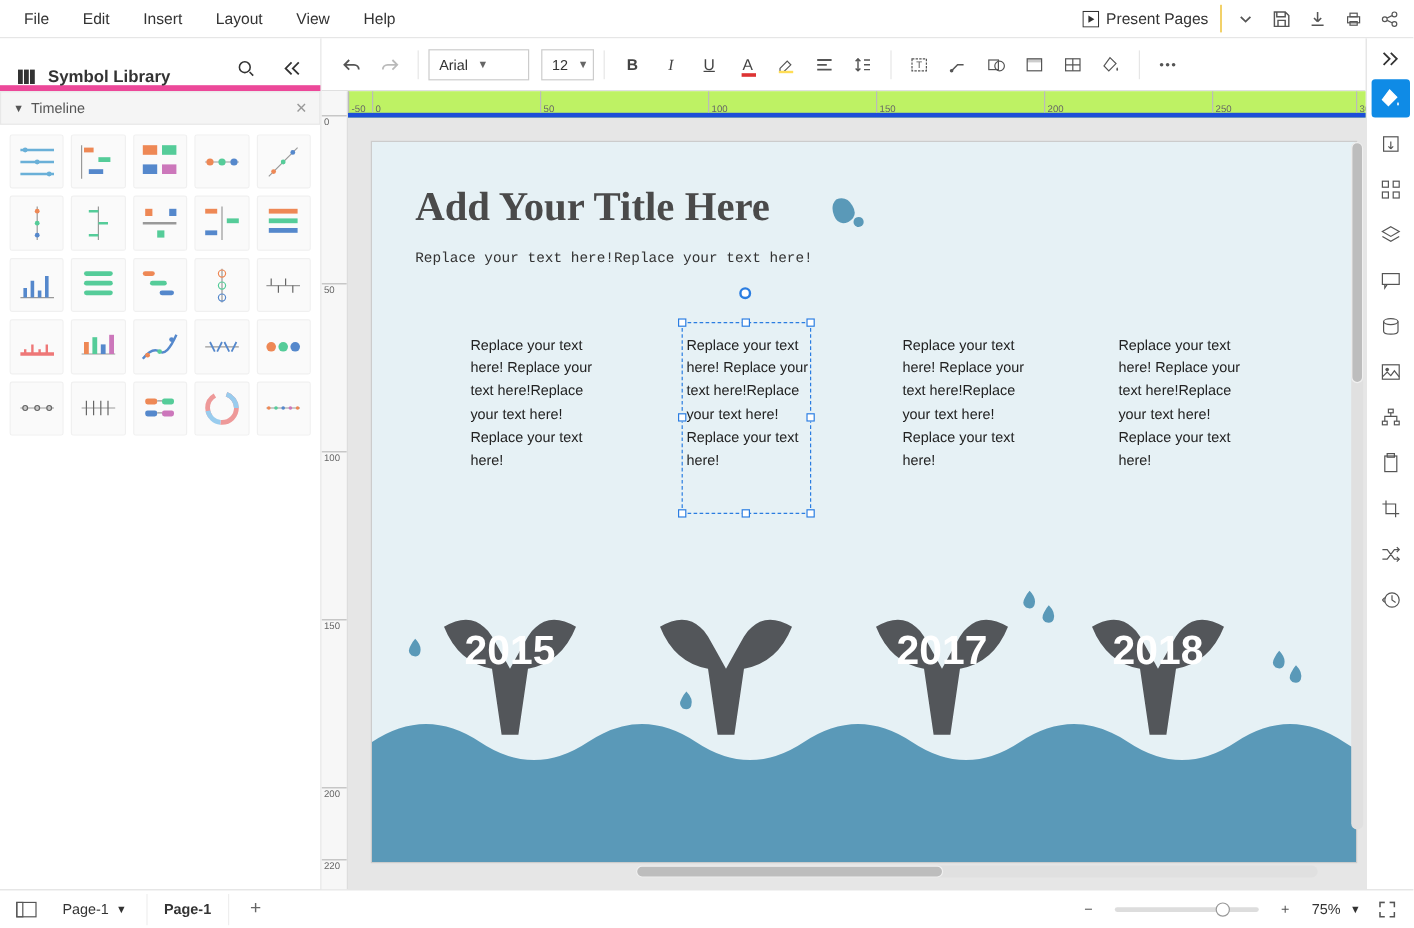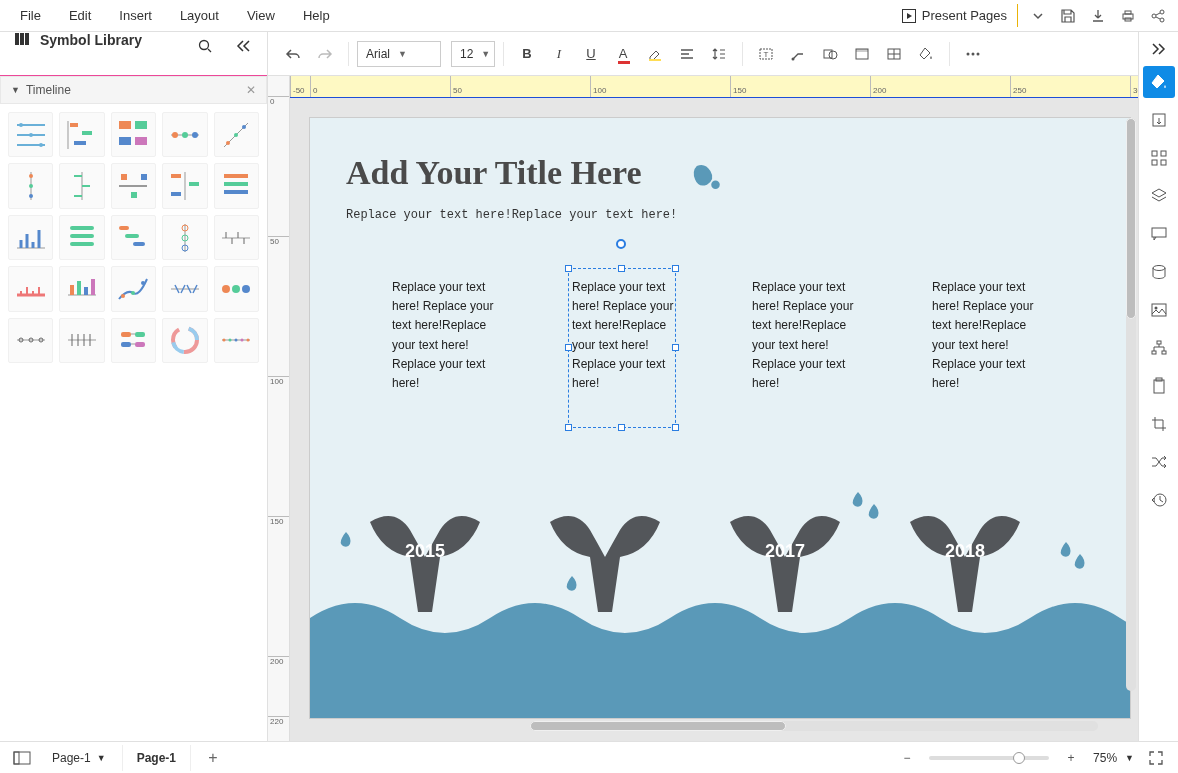--- a/index.html
+++ b/index.html
@@ -12,21 +12,21 @@
 .menubar .spacer { flex: 1; }
 .menubar .right-actions { display: flex; align-items: center; gap: 2px; }
 .present-btn { display: flex; align-items: flex-end; gap: 6px; padding: 4px 10px; cursor: pointer; border-right: 1px solid #eab308; margin-right: 4px; }
 .icon-btn { width: 28px; height: 28px; display: flex; align-items: center; justify-content: center; cursor: pointer; color: #555; }
 
 
 .main { flex: 1; display: flex; min-height: 0; }
 
 
 .sidebar-left { width: 268px; border-right: 1px solid #e0e0e0; display: flex; flex-direction: column; background: #fff; }
-.lib-header { height: 44px; display: flex; align-items: flex-start; padding: 0 10px 0 14px; gap: 10px; border-bottom: 1px solid #ec4899; }
+.lib-header { height: 44px; display: flex; align-items: flex-end; padding: 0 10px 0 14px; gap: 10px; border-bottom: 5px solid #ec4899; }
 .lib-title { font-weight: bold; font-size: 14px; flex: 1; }
 .category-header { height: 28px; background: #f5f5f5; display: flex; align-items: center; padding: 0 10px; border: 1px solid #e8e8e8; font-size: 12px; color: #555; }
 .category-header .arrow { margin-right: 6px; font-size: 9px; }
 .category-header .close { margin-left: auto; color: #999; cursor: pointer; }
 .thumbs { flex: 1; padding: 8px; display: grid; grid-template-columns: repeat(5, 1fr); gap: 6px; overflow-y: auto; align-content: start; }
 .thumb { aspect-ratio: 1/1; background: linear-gradient(0deg,#fafafa,#fafafa); border: 1px solid #f0f0f0; border-radius: 2px; display: flex; align-items: center; justify-content: center; font-size: 7px; color: #666; overflow: hidden; }
 
 
 .rightcol { width: 40px; border-left: 1px solid #e0e0e0; display: flex; flex-direction: column; align-items: center; padding-top: 6px; gap: 6px; background: #fff; }
 .rightcol .collapse-r { width: 28px; height: 22px; display:flex;align-items:center;justify-content:center; color:#555; cursor:pointer;}
@@ -40,21 +40,21 @@
 .sep { width: 1px; height: 24px; background: #e6e6e6; margin: 0 6px; }
 .combo { height: 26px; border: 1px solid #ccc; background: #fff; display: flex; align-items: center; padding: 0 4px 0 8px; font-size: 12px; cursor: pointer; }
 .combo .caret { margin-left: 8px; font-size: 9px; color: #666; }
 .font-combo { width: 84px; }
 .size-combo { width: 44px; }
 
 .workspace { flex: 1; display: flex; min-height: 0; }
 .vruler { width: 22px; background: #f7f7f7; border-right: 1px solid #ddd; position: relative; overflow: hidden; }
 .vruler .tick { position:absolute; left:0; width:100%; border-top:1px solid #bbb; font-size:8px; color:#666; padding-left:2px; }
 .canvas-wrap { flex: 1; display: flex; flex-direction: column; min-width: 0; }
-.hruler { height: 22px; background: #fef9c3; border-bottom: 1px solid #1d4ed8; position: relative; overflow: hidden; padding-left: 40px; }
+.hruler { height: 22px; background: #bef264; border-bottom: 4px solid #1d4ed8; position: relative; overflow: hidden; padding-left: 40px; }
 .hruler .tick { position:absolute; top:0; height:100%; border-left:1px solid #bbb; font-size:8px; color:#666; padding-top:10px; padding-left:2px; }
 .canvas-scroll { flex: 1; background: #e6e6e6; overflow: auto; position: relative; padding: 20px 20px 40px 20px; }
 .page { width: 820px; height: 600px; background: #e6f1f5; margin: 0; box-shadow: 0 0 0 1px #ccc; position: relative; overflow: hidden; }
 
 .page-title { position: absolute; left: 36px; top: 36px; font-family: "Comic Sans MS", cursive; font-size: 34px; color: #4a4a4a; font-weight: bold; }
 .page-sub { position: absolute; left: 36px; top: 90px; font-size: 12px; color: #333; font-family: Liberation Mono, monospace; }
 .water-drop { position:absolute; width:34px; height:30px; }
 .water-drop svg { width:100%; height:100%; }
 
 .txtblock { position: absolute; width: 120px; font-size: 12px; color: #222; line-height: 1.6; text-align: left;}
@@ -64,21 +64,21 @@
 .tb4 { left: 622px; top: 160px; }
 
 
 .selection { position:absolute; border:1px dashed #2a7de1; pointer-events:none; }
 .handle { position:absolute; width:7px; height:7px; background:#fff; border:1px solid #2a7de1; }
 .rothandle { position:absolute; width:10px; height:10px; border:2px solid #2a7de1; border-radius:50%; background:#fff; }
 
 
 .whale { position:absolute; bottom: 96px; width: 150px; height: 120px; }
 .whale svg { width:100%; height:100%; }
-.year { position:absolute; width:150px; text-align:center; bottom: 156px; font-size: 18px; font-weight: bold; color:#fff; }
+.year { position:absolute; width:150px; text-align:center; bottom: 156px; font-size: 34px; font-weight: bold; color:#fff; }
 .waves { position:absolute; left:0; right:0; bottom:0; height:130px; }
 .drop { position:absolute; width:16px; height:18px; }
 
 .hscrollbar { position:absolute; left:240px; right:40px; bottom:10px; height:10px; background:#e0e0e0; border-radius:5px; }
 .hscrollbar .thumb { position:absolute; left:0; top:0; height:100%; width:45%; background:#bdbdbd; border-radius:5px; }
 .vscrollbar { position:absolute; top:20px; bottom:50px; right:2px; width:10px; background:#e0e0e0; border-radius:5px; }
 .vscrollbar .thumb { position:absolute; left:0; top:0; width:100%; height:35%; background:#bdbdbd; border-radius:5px; }
 
 
 .statusbar { height: 32px; border-top: 1px solid #e0e0e0; display: flex; align-items: center; padding: 0 8px; gap: 10px; font-size: 12px; }

